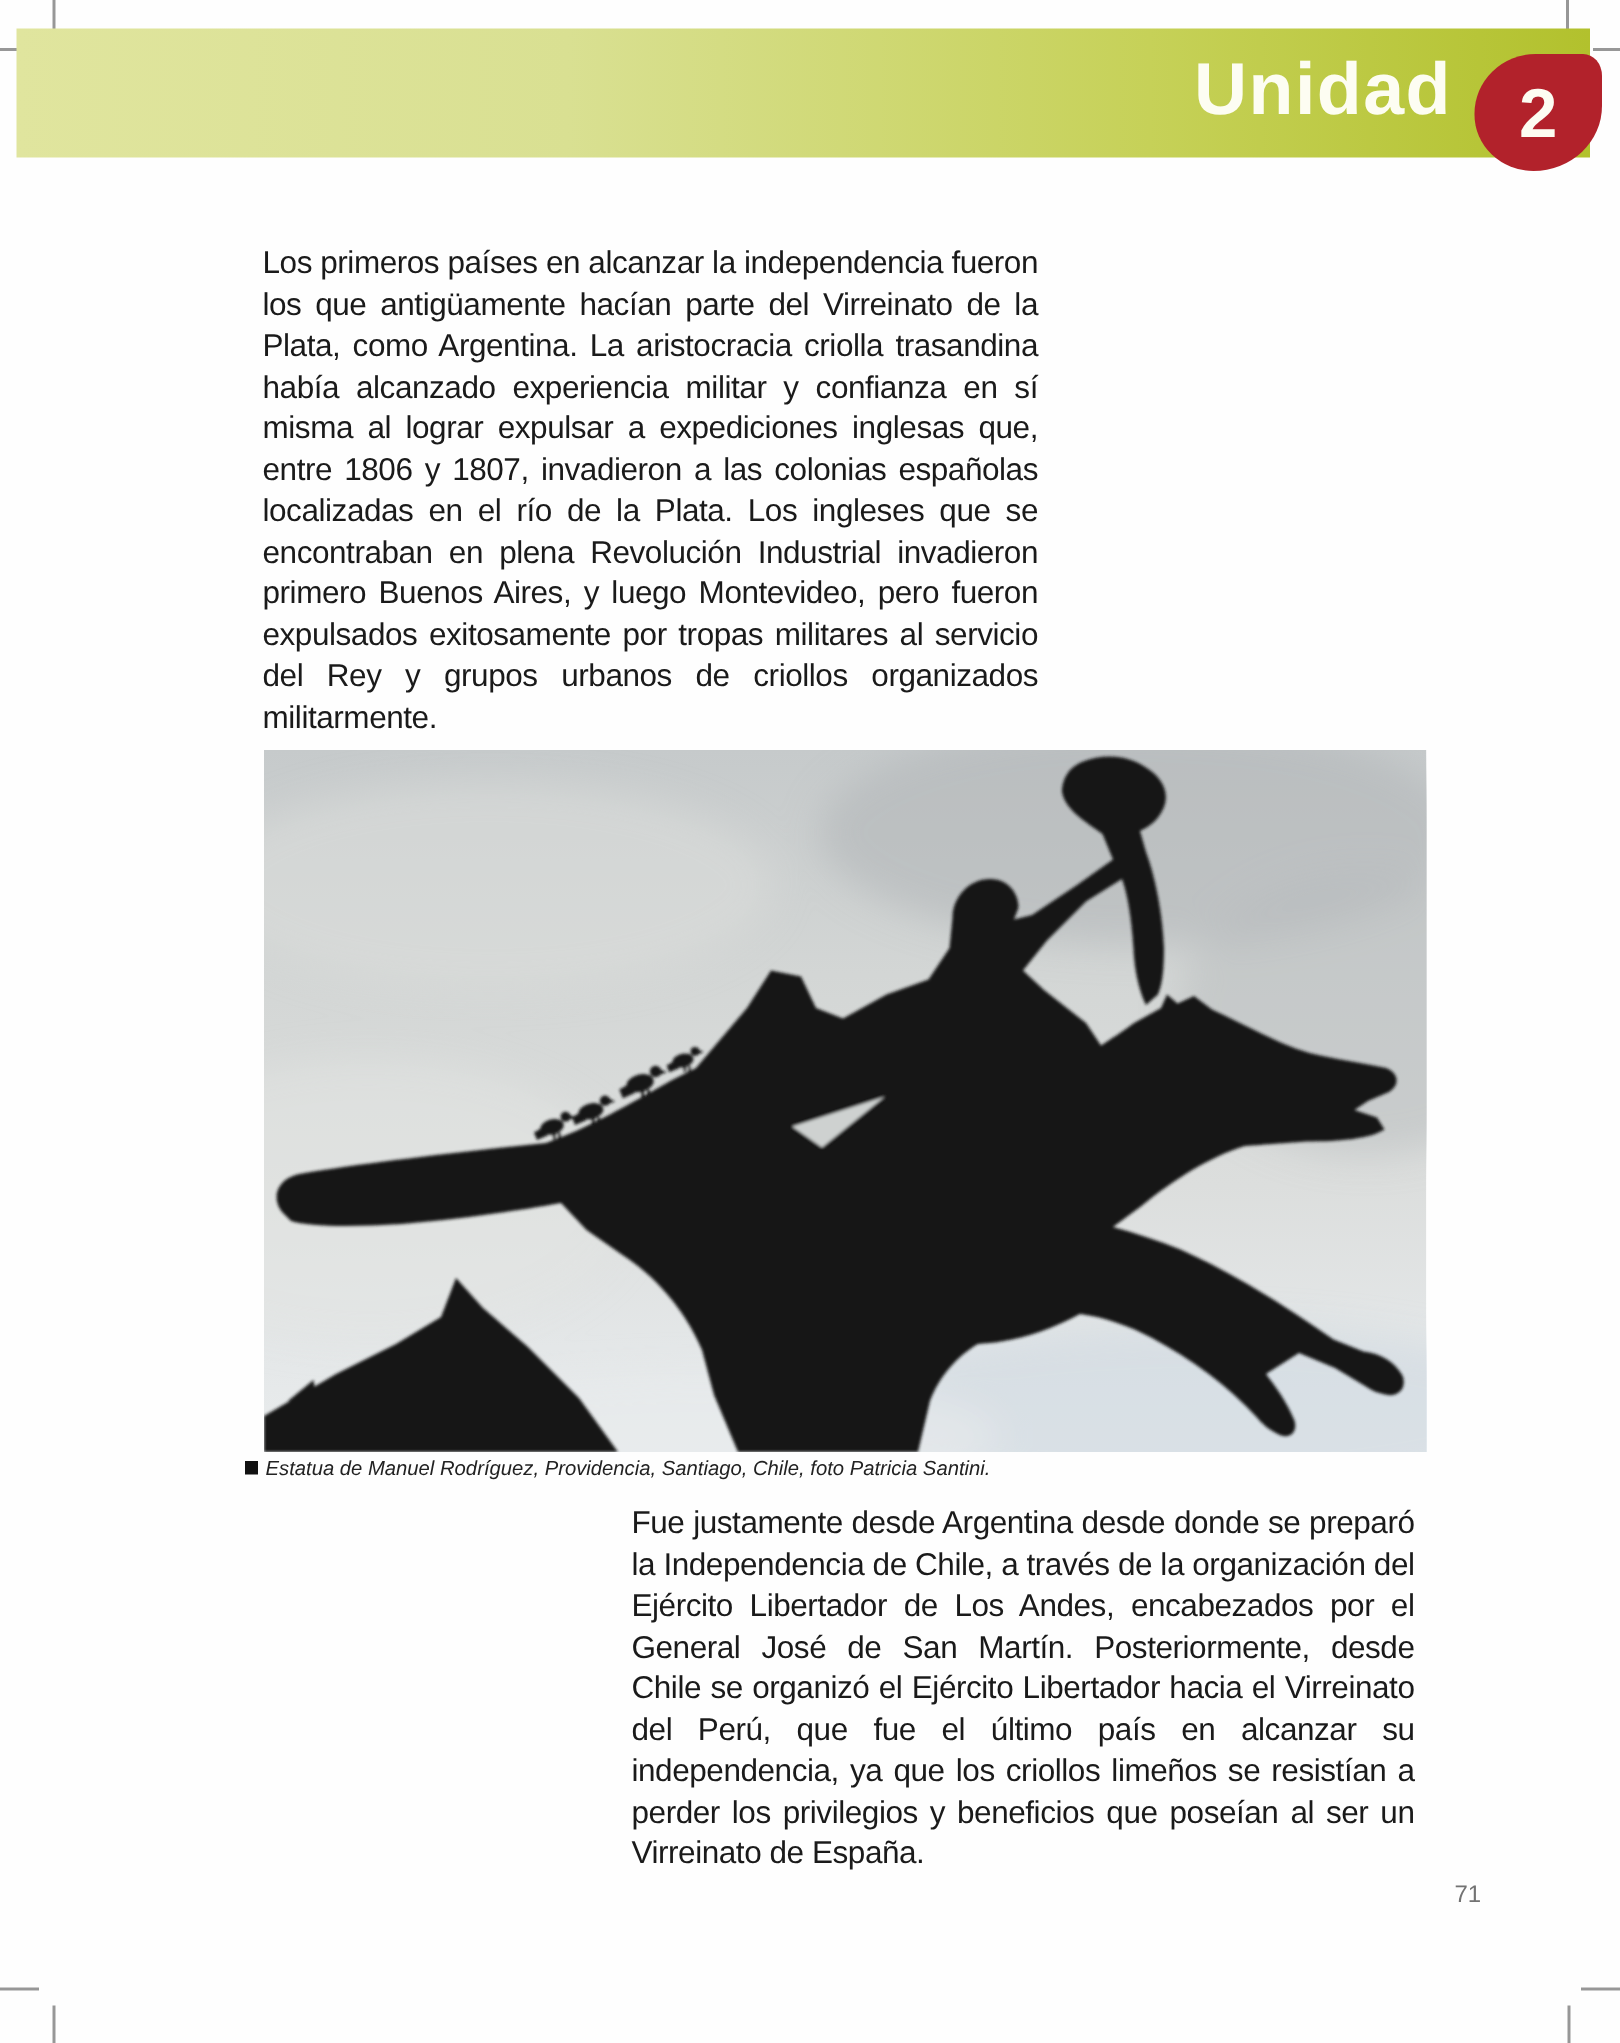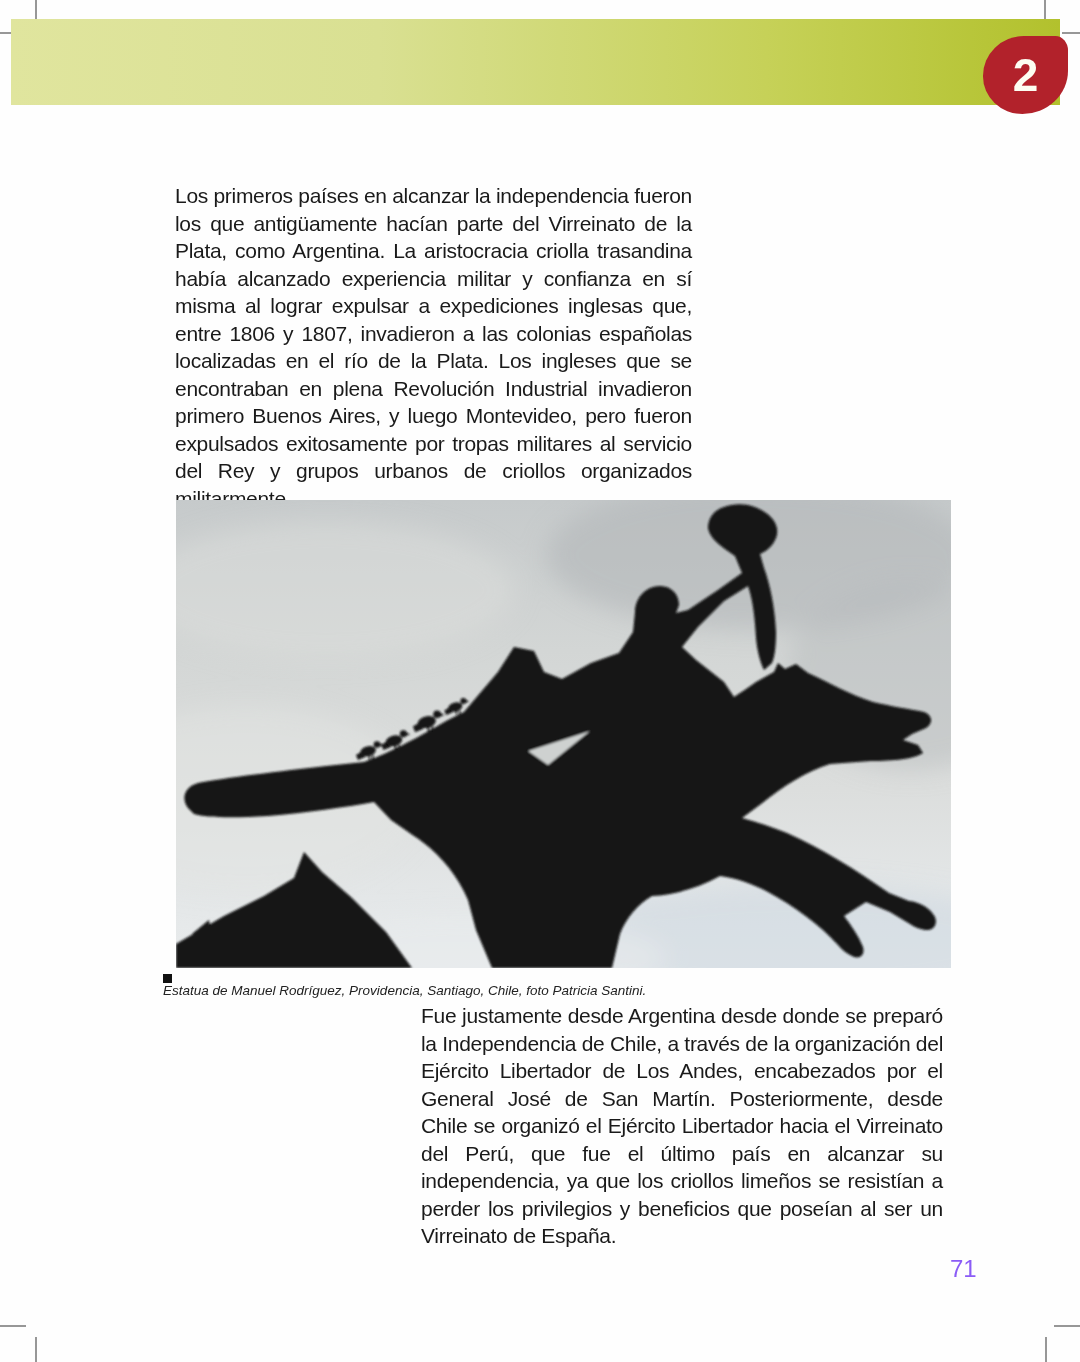--- a/index.html
+++ b/index.html
@@ -12,49 +12,50 @@
     background:linear-gradient(90deg,#e0e59e 0%,#d9e092 35%,#c6d158 72%,#b2c12d 100%);}
   .unit-title{position:absolute;right:92px;top:50%;transform:translateY(-54%);
     font-size:49px;font-weight:bold;letter-spacing:1px;color:#fdfdf2;}
   .unit-badge{position:absolute;left:972px;top:17px;width:85px;height:78px;
     background:#b2222b;border-radius:52% 16% 58% 50% / 55% 20% 60% 52%;
     display:flex;align-items:center;justify-content:center;
     font-size:46px;font-weight:bold;color:#fdfdf2;}
   
   .para{position:absolute;font-size:21px;line-height:27.5px;letter-spacing:-0.3px;
         text-align:justify;color:#1a1a1a;margin:0;}
-  .para1{left:175px;top:182px;width:517px;}
+  .para1{left:175px;top:162px;width:517px;}
   .para2{left:421px;top:1002px;width:522px;}
   
   .photo{position:absolute;left:176px;top:500px;width:775px;height:468px;overflow:hidden;}
   .photo svg{display:block;}
   
   .caption{position:absolute;left:163px;top:971px;width:700px;font-size:13.5px;
-           font-style:italic;color:#222;display:flex;align-items:flex-start;flex-direction:column;}
+           font-style:italic;color:#222;display:flex;align-items:flex-start;}
   .caption .bullet{display:inline-block;width:9px;height:9px;background:#111;
            margin:3px 5px 0 0;flex:0 0 auto;}
   
-  .page-number{position:absolute;left:950px;top:1255px;width:57px;text-align:left;
-           font-size:24px;color:#8b5cf6;}
+  .page-number{position:absolute;left:950px;top:1255px;width:57px;text-align:center;
+           font-size:16px;color:#737373;}
 </style>
 </head>
 <body>
 
 <div class="page">
 
   <div class="crop" style="left:35px;top:0;width:2px;height:27px;"></div>
   <div class="crop" style="left:0;top:32px;width:28px;height:2px;"></div>
   <div class="crop" style="left:1044px;top:0;width:2px;height:27px;"></div>
   <div class="crop" style="left:1062px;top:32px;width:18px;height:2px;"></div>
   <div class="crop" style="left:0;top:1325px;width:26px;height:2px;"></div>
   <div class="crop" style="left:35px;top:1337px;width:2px;height:25px;"></div>
   <div class="crop" style="left:1054px;top:1325px;width:26px;height:2px;"></div>
   <div class="crop" style="left:1045px;top:1337px;width:2px;height:25px;"></div>
 
   <header class="unit-bar">
+    <span class="unit-title">Unidad</span>
     <span class="unit-badge">2</span>
   </header>
 
   <p class="para para1">Los primeros países en alcanzar la independencia fueron los que antigüamente hacían parte del Virreinato de la Plata, como Argentina. La aristocracia criolla trasandina había alcanzado experiencia militar y confianza en sí misma al lograr expulsar a expediciones inglesas que, entre 1806 y 1807, invadieron a las colonias españolas localizadas en el río de la Plata. Los ingleses que se encontraban en plena Revolución Industrial invadieron primero Buenos Aires, y luego Montevideo, pero fueron expulsados exitosamente por tropas militares al servicio del Rey y grupos urbanos de criollos organizados militarmente.</p>
 
   <div class="photo">
     <svg width="775" height="468" viewBox="0 0 775 468" xmlns="http://www.w3.org/2000/svg">
       <defs>
         <linearGradient id="sky" x1="0" y1="0" x2="0" y2="1">
           <stop offset="0" stop-color="#c6cacb"></stop>

